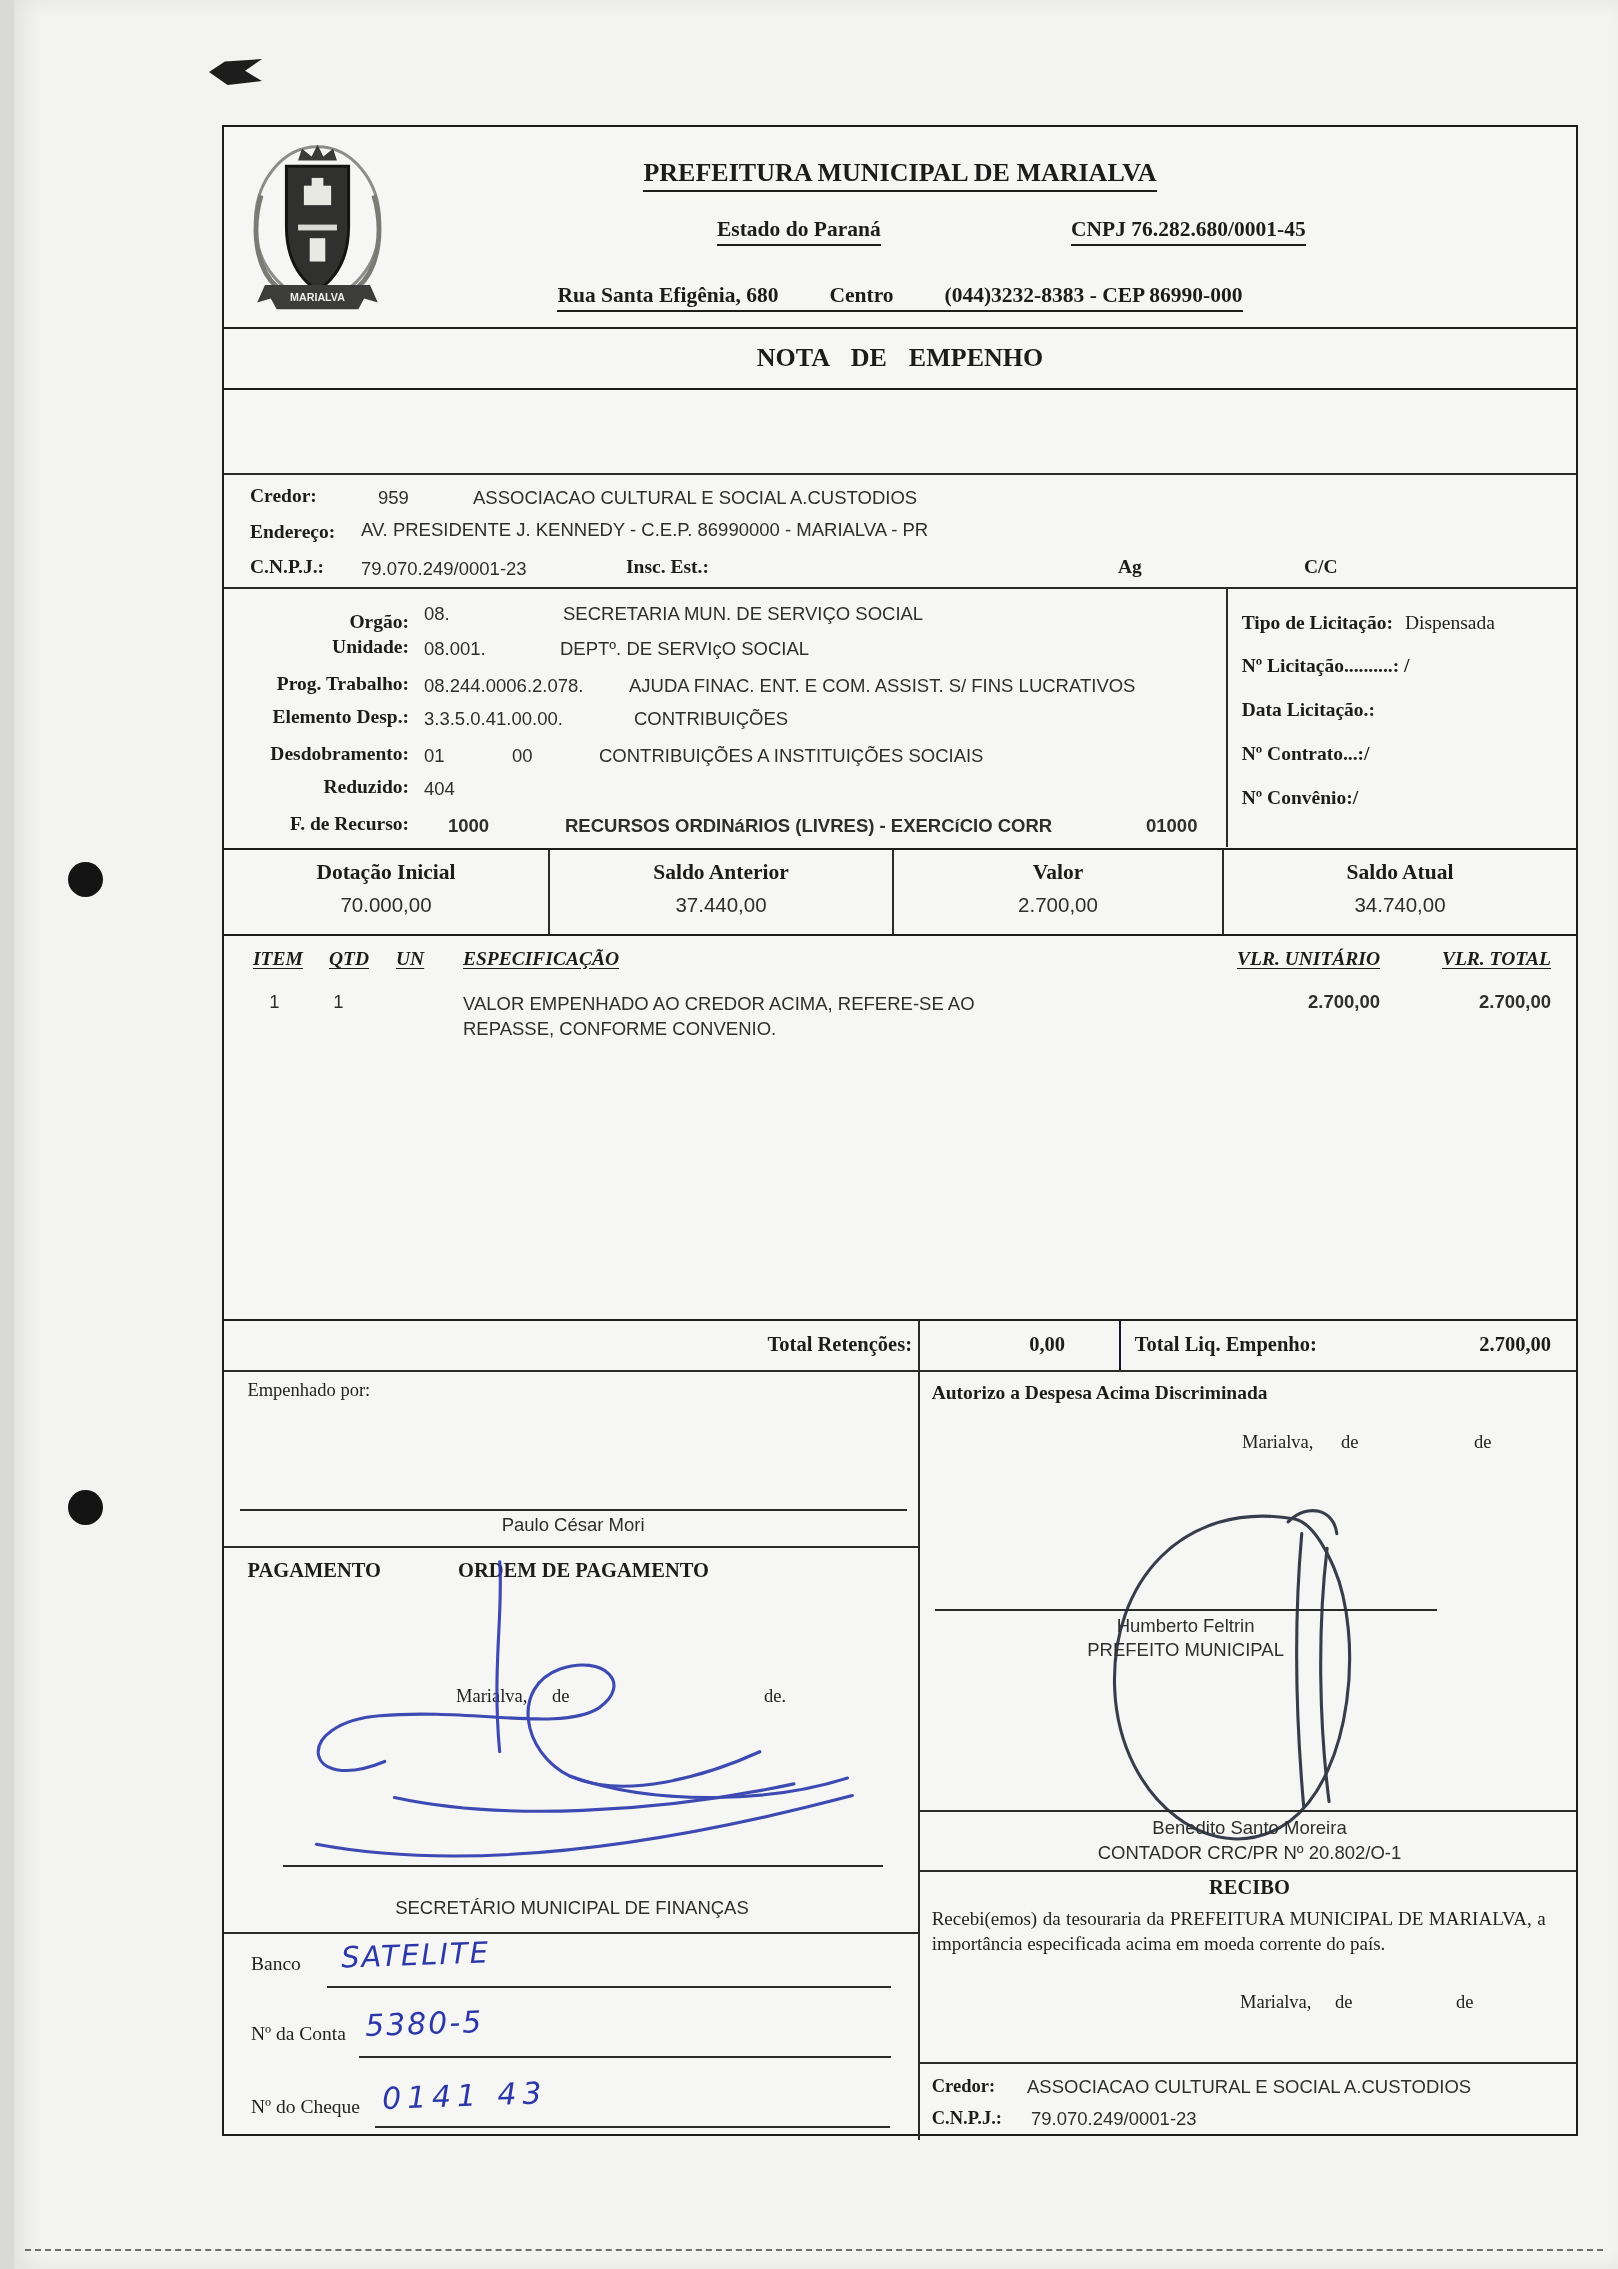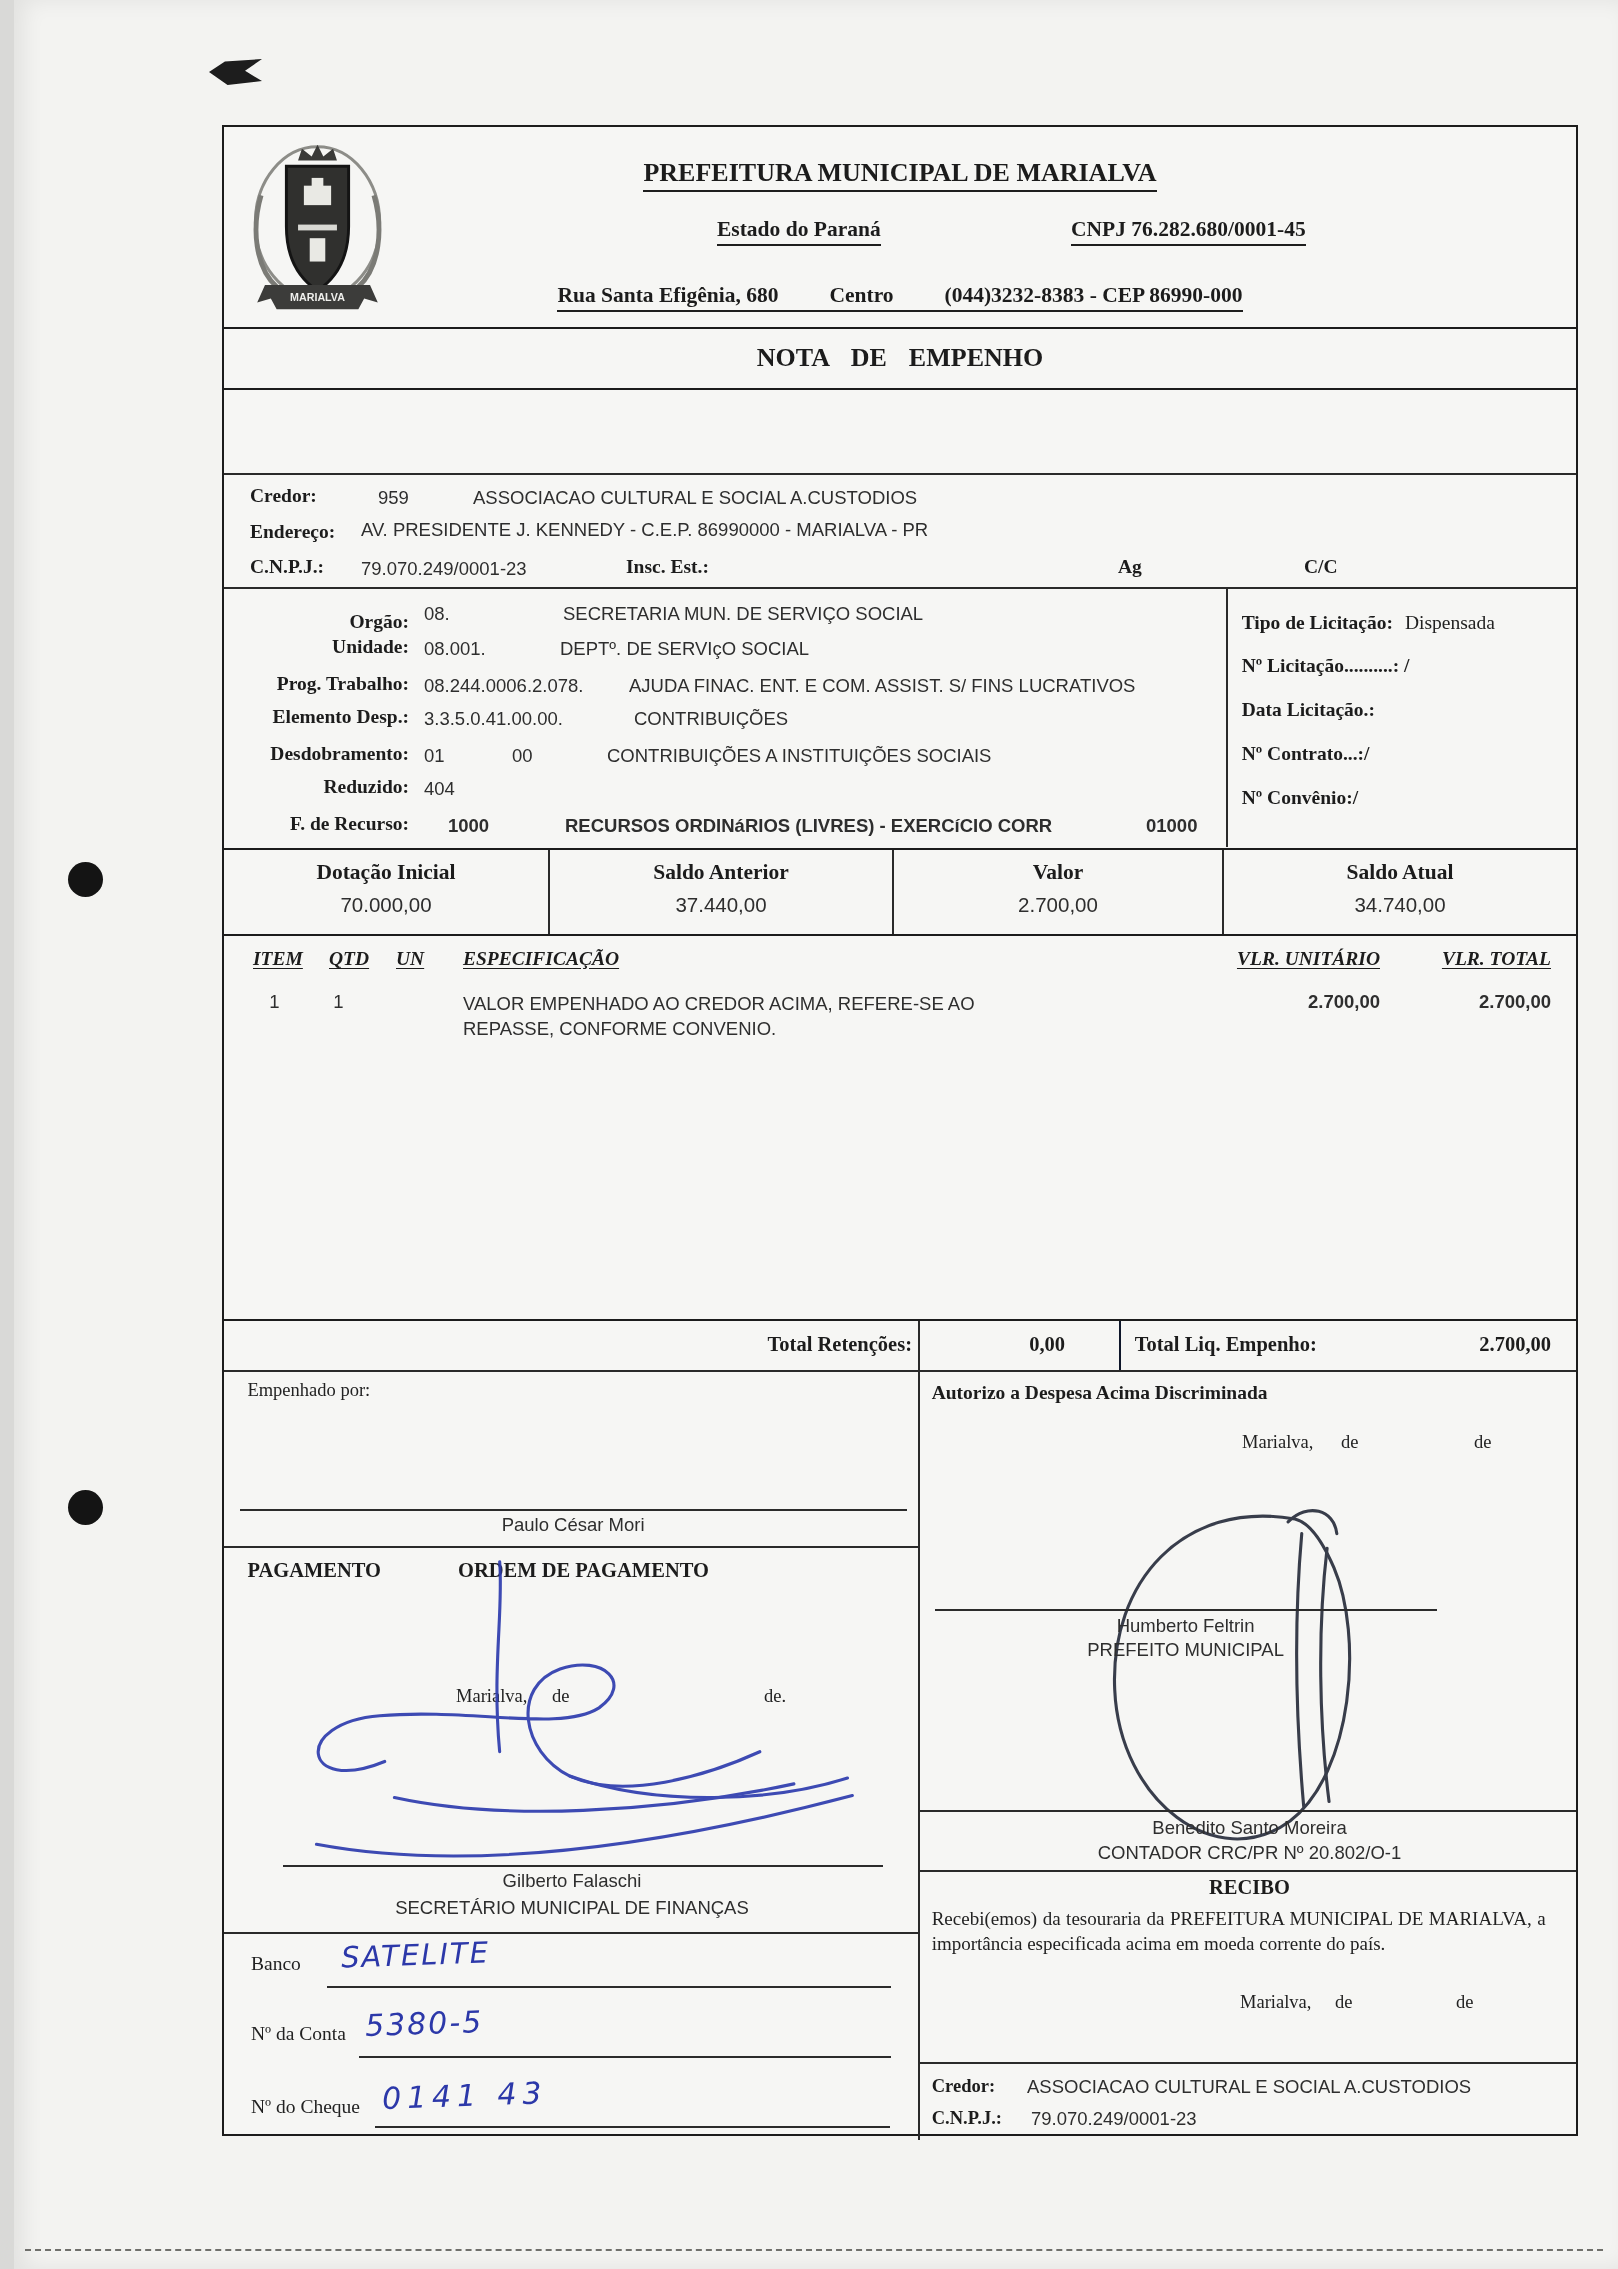--- a/index.html
+++ b/index.html
@@ -100,21 +100,21 @@
     <span class="abs val f19" style="left:200px;top:86px;">08.244.0006.2.078.</span>
     <span class="abs val f19" style="left:405px;top:86px;">AJUDA FINAC. ENT. E COM. ASSIST. S/ FINS LUCRATIVOS</span>
 
     <span class="abs lbl f20" style="left:0;width:185px;top:117px;text-align:right;">Elemento Desp.:</span>
     <span class="abs val f19" style="left:200px;top:119px;">3.3.5.0.41.00.00.</span>
     <span class="abs val f19" style="left:410px;top:119px;">CONTRIBUIÇÕES</span>
 
     <span class="abs lbl f20" style="left:0;width:185px;top:154px;text-align:right;">Desdobramento:</span>
     <span class="abs val f19" style="left:200px;top:156px;">01</span>
     <span class="abs val f19" style="left:288px;top:156px;">00</span>
-    <span class="abs val f19" style="left:375px;top:156px;margin-left:8px;">CONTRIBUIÇÕES A INSTITUIÇÕES SOCIAIS</span>
+    <span class="abs val f19" style="left:375px;top:156px;">CONTRIBUIÇÕES A INSTITUIÇÕES SOCIAIS</span>
 
     <span class="abs lbl f20" style="left:0;width:185px;top:187px;text-align:right;">Reduzido:</span>
     <span class="abs val f19" style="left:200px;top:189px;">404</span>
 
     <span class="abs lbl f20" style="left:0;width:185px;top:224px;text-align:right;">F. de Recurso:</span>
     <span class="abs val f19" style="left:224px;top:226px;font-weight:700;">1000</span>
     <span class="abs val f19" style="left:341px;top:226px;font-weight:700;">RECURSOS ORDINáRIOS (LIVRES) - EXERCíCIO CORR</span>
     <span class="abs val f19" style="left:922px;top:226px;font-weight:700;">01000</span>
 
     <div class="abs" style="left:1002px;top:0;bottom:0;width:354px;border-left:2px solid #2a2a2a;box-sizing:border-box;">
@@ -199,21 +199,20 @@
         <g fill="none" stroke="#2e3cae" stroke-width="3.2" stroke-linecap="round" opacity="0.92">
           <path d="M 258 10 C 262 60, 250 120, 258 205"></path>
           <path d="M 140 215 C 55 250, 45 175, 135 168 C 230 160, 320 185, 360 160 C 395 135, 365 105, 320 120 C 270 138, 280 205, 330 230 C 385 255, 470 230, 525 205"></path>
           <path d="M 70 300 C 230 330, 430 300, 620 250"></path>
           <path d="M 330 230 C 420 262, 540 256, 615 232"></path>
           <path d="M 150 252 C 260 276, 420 268, 560 238"></path>
         </g>
       </svg>
 
       <div class="abs hline" style="left:59px;top:493px;width:600px;"></div>
-      <div class="abs val f19 center" style="left:0;top:498px;width:696px;">Gilberto Falaschi</div>
       <div class="abs val f19 center" style="left:0;top:525px;width:696px;">SECRETÁRIO MUNICIPAL DE FINANÇAS</div>
 
       <div class="hb" style="top:560px;"></div>
 
       <span class="abs txt f20" style="left:27px;top:581px;">Banco</span>
       <span class="abs hand" style="left:117px;top:566px;font-size:29px;transform:rotate(-2deg);">SATELITE</span>
       <div class="abs hline" style="left:103px;top:614px;width:564px;"></div>
 
       <span class="abs txt f20" style="left:27px;top:651px;">Nº da Conta</span>
       <span class="abs hand" style="left:141px;top:634px;font-size:30px;transform:rotate(-2deg);">5380-5</span>

